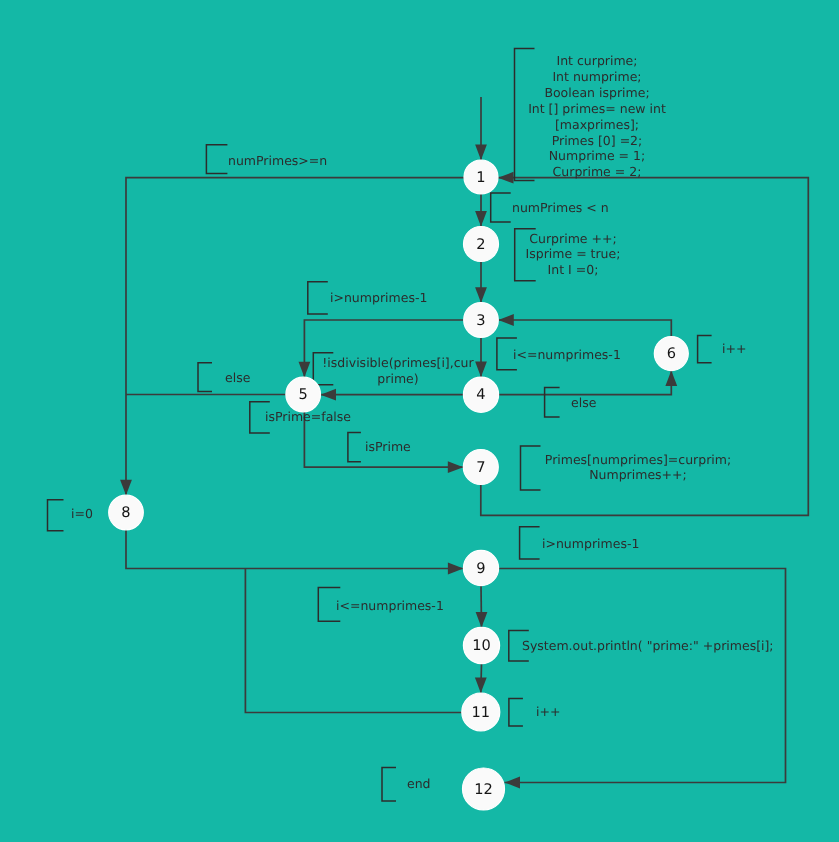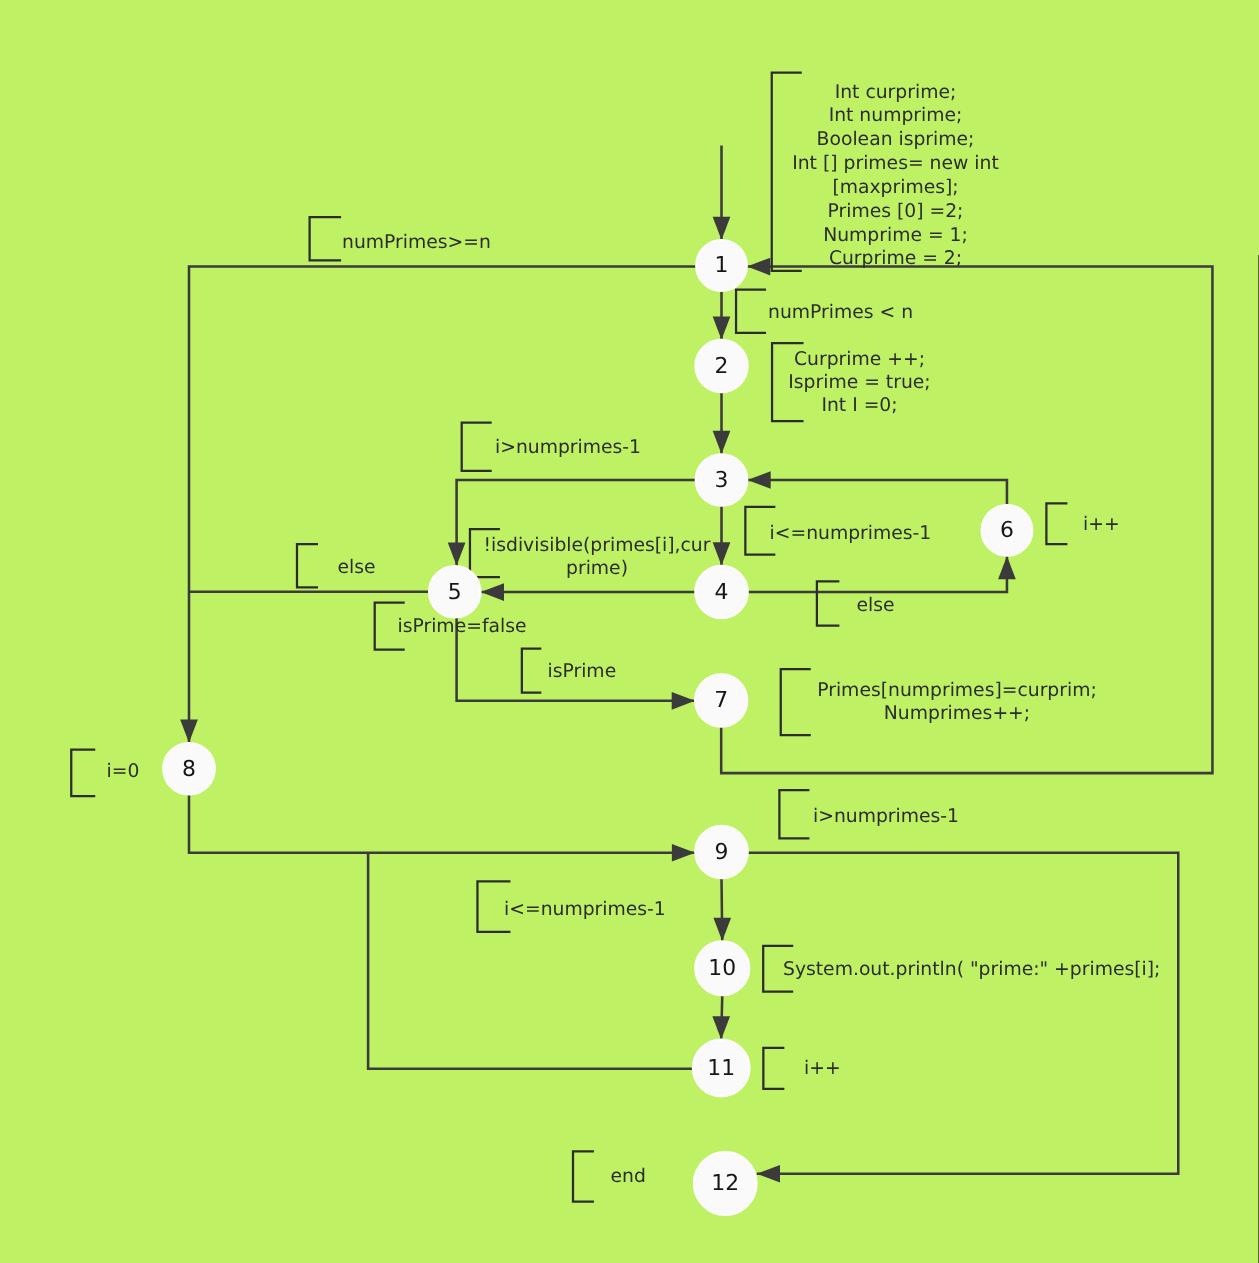--- a/index.html
+++ b/index.html
@@ -10,21 +10,21 @@
   .edge{fill:none;stroke:#3b3b3b;stroke-width:1.7;}
   .arrow{fill:#3b3b3b;stroke:none;}
   .brk{fill:none;stroke:#2c2c2c;stroke-width:1.5;}
   .nodec{fill:#fafafa;stroke:#ffffff;stroke-width:1.2;}
   .nodet{fill:#161616;font-family:"DejaVu Sans",sans-serif;font-size:14.6px;text-anchor:middle;dominant-baseline:central;}
   .lbl{fill:#2c2c2c;font-family:"DejaVu Sans",sans-serif;font-size:12.5px;}
 </style>
 </head>
 <body>
 
-<div id="canvas" style="background: #bef264;">
+<div id="canvas" style="background: #14b8a6;">
   <svg id="gfx" viewBox="0 0 839 842">
     <g id="g-edges">
         <polyline points="481,97 481,160" class="edge" stroke="#3b3b3b"></polyline>
         <path d="M 475.1 144.5 L 481 160 L 486.9 144.5 Z" class="arrow" fill="#3b3b3b"></path>
         <polyline points="481,194 481,226.5" class="edge" stroke="#3b3b3b"></polyline>
         <path d="M 475.1 211 L 481 226.5 L 486.9 211 Z" class="arrow" fill="#3b3b3b"></path>
         <polyline points="481,261.5 481,302.7" class="edge" stroke="#3b3b3b"></polyline>
         <path d="M 475.1 287.2 L 481 302.7 L 486.9 287.2 Z" class="arrow" fill="#3b3b3b"></path>
         <polyline points="481,337.3 481,377" class="edge" stroke="#3b3b3b"></polyline>
         <path d="M 475.1 361.5 L 481 377 L 486.9 361.5 Z" class="arrow" fill="#3b3b3b"></path>

